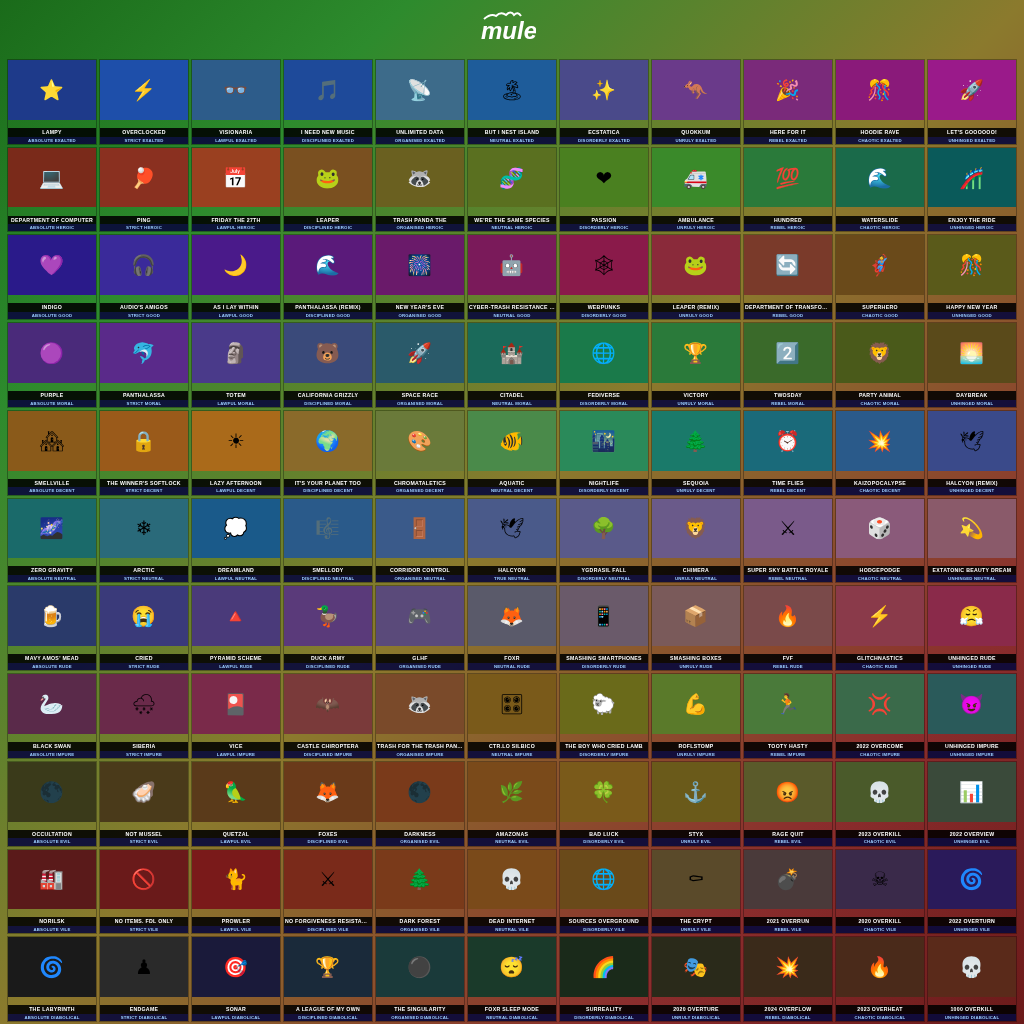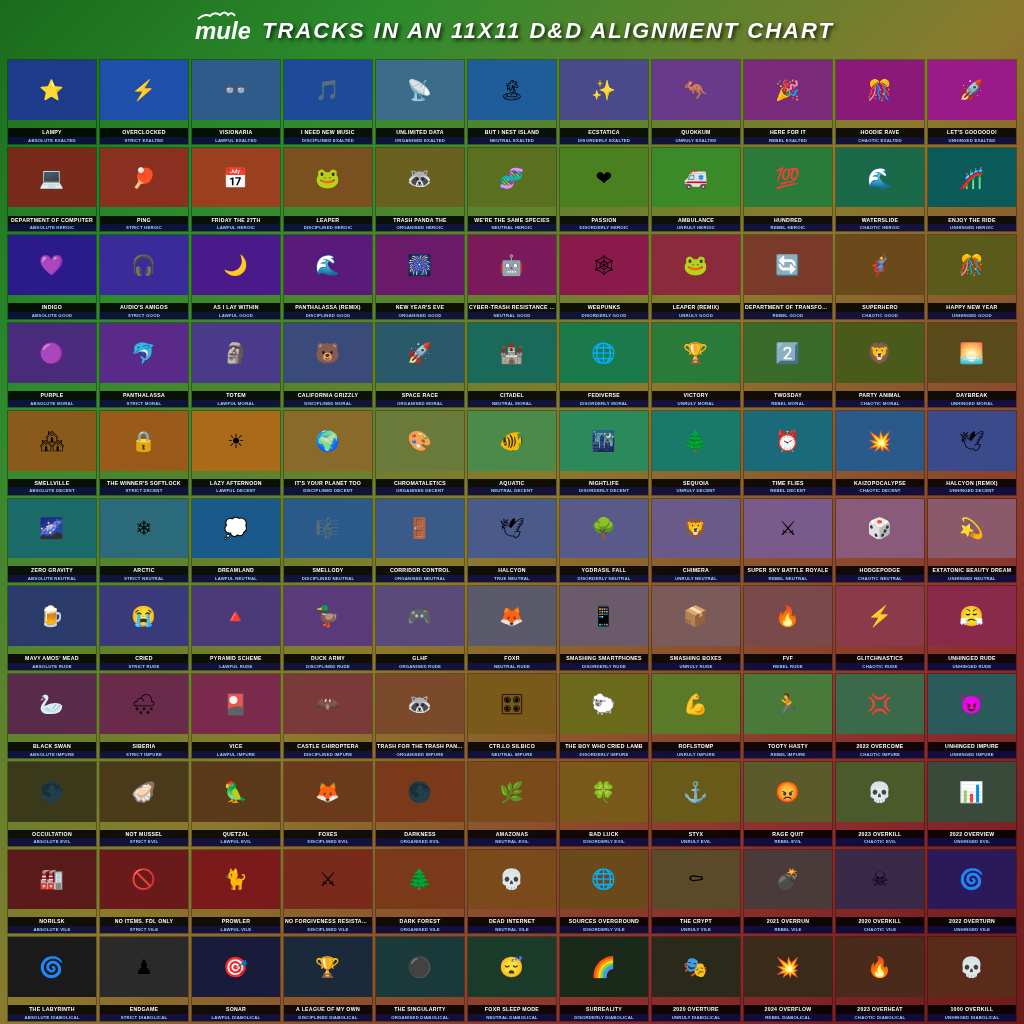--- a/index.html
+++ b/index.html
@@ -100,21 +100,20 @@
   </style>
 </head>
 <body>
 
 <div id="page-container">
   <div id="header">
     <svg id="logo" viewBox="0 0 60 40" fill="white">
       <text x="5" y="28" font-size="24" font-style="italic" font-weight="bold" fill="white">mule</text>
       <path d="M8,8 Q15,2 20,5 Q25,0 30,4 Q35,-1 38,4 Q42,0 45,5" stroke="white" stroke-width="2" fill="none"></path>
     </svg>
-    <div id="title">TRACKS IN AN 11X11 D&amp;D ALIGNMENT CHART</div>
   </div>
   <div id="grid-container">
   <div class="cell">
         <div class="cell-artwork" style="background: rgb(30, 58, 138); position: absolute; top: 0px; left: 0px; width: 100%; height: calc(100% - 24px); display: flex; align-items: center; justify-content: center; font-size: 20px;">⭐</div>
         <div class="bottom-labels" style="position: absolute; bottom: 0px; left: 0px; right: 0px; z-index: 3;">
           <div class="track-name" style="background: rgba(0, 0, 0, 0.88); color: rgb(255, 255, 255); font-size: 5.2px; font-weight: bold; text-align: center; text-transform: uppercase; padding: 1px; letter-spacing: 0.3px; line-height: 1.3; white-space: nowrap; overflow: hidden; text-overflow: ellipsis;">LAMPY</div>
           <div class="alignment-name" style="background: rgba(10, 10, 60, 0.92); color: rgb(153, 204, 255); font-size: 4.3px; font-weight: bold; text-align: center; text-transform: uppercase; padding: 1px; letter-spacing: 0.2px; line-height: 1.2;">ABSOLUTE EXALTED</div>
         </div>
       </div>
       <div class="cell">

